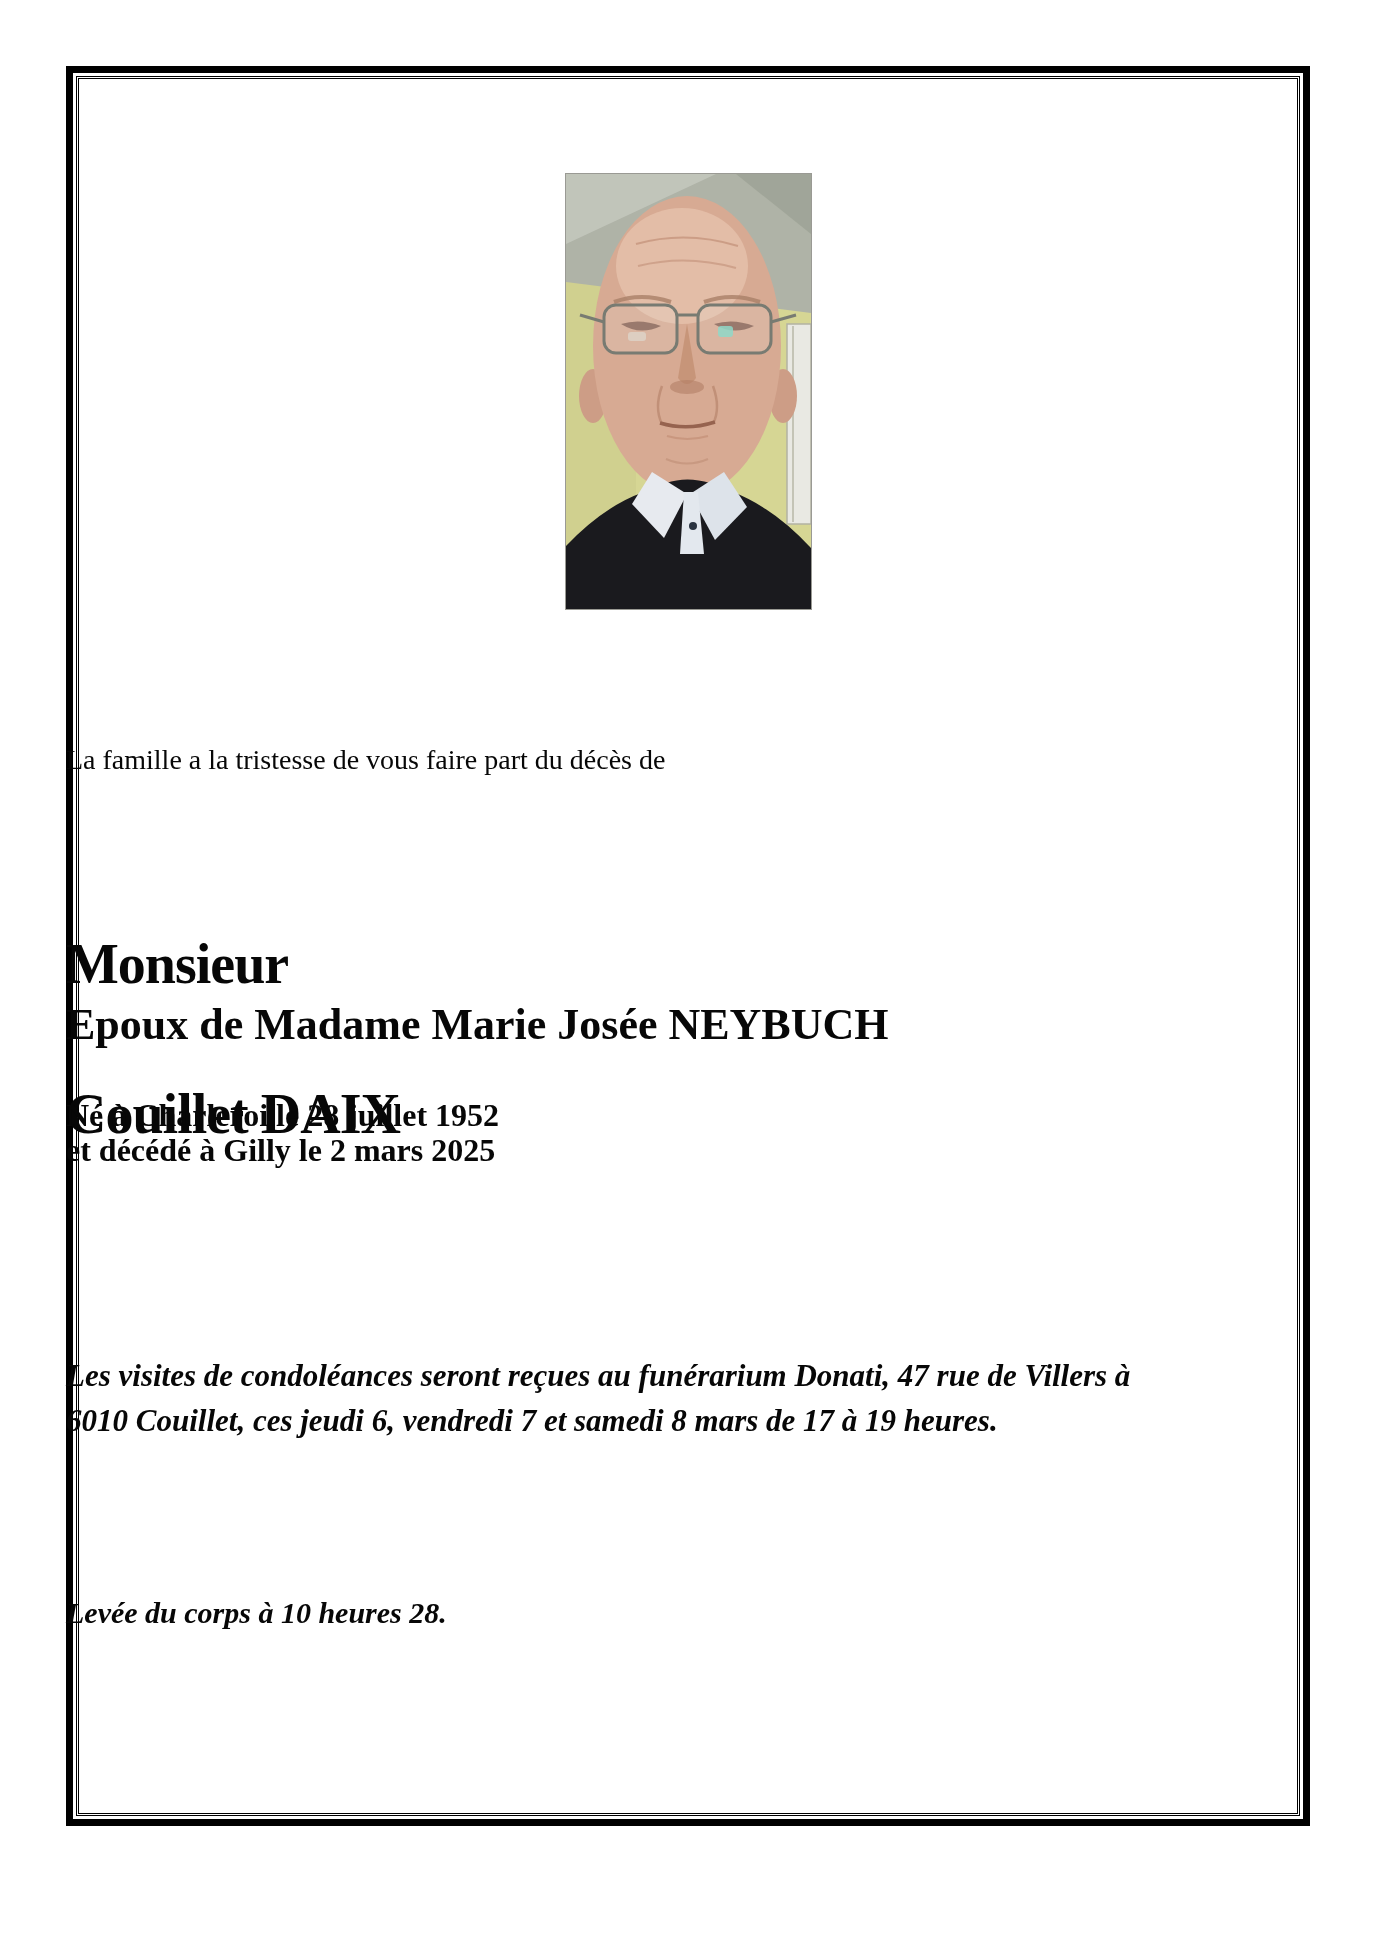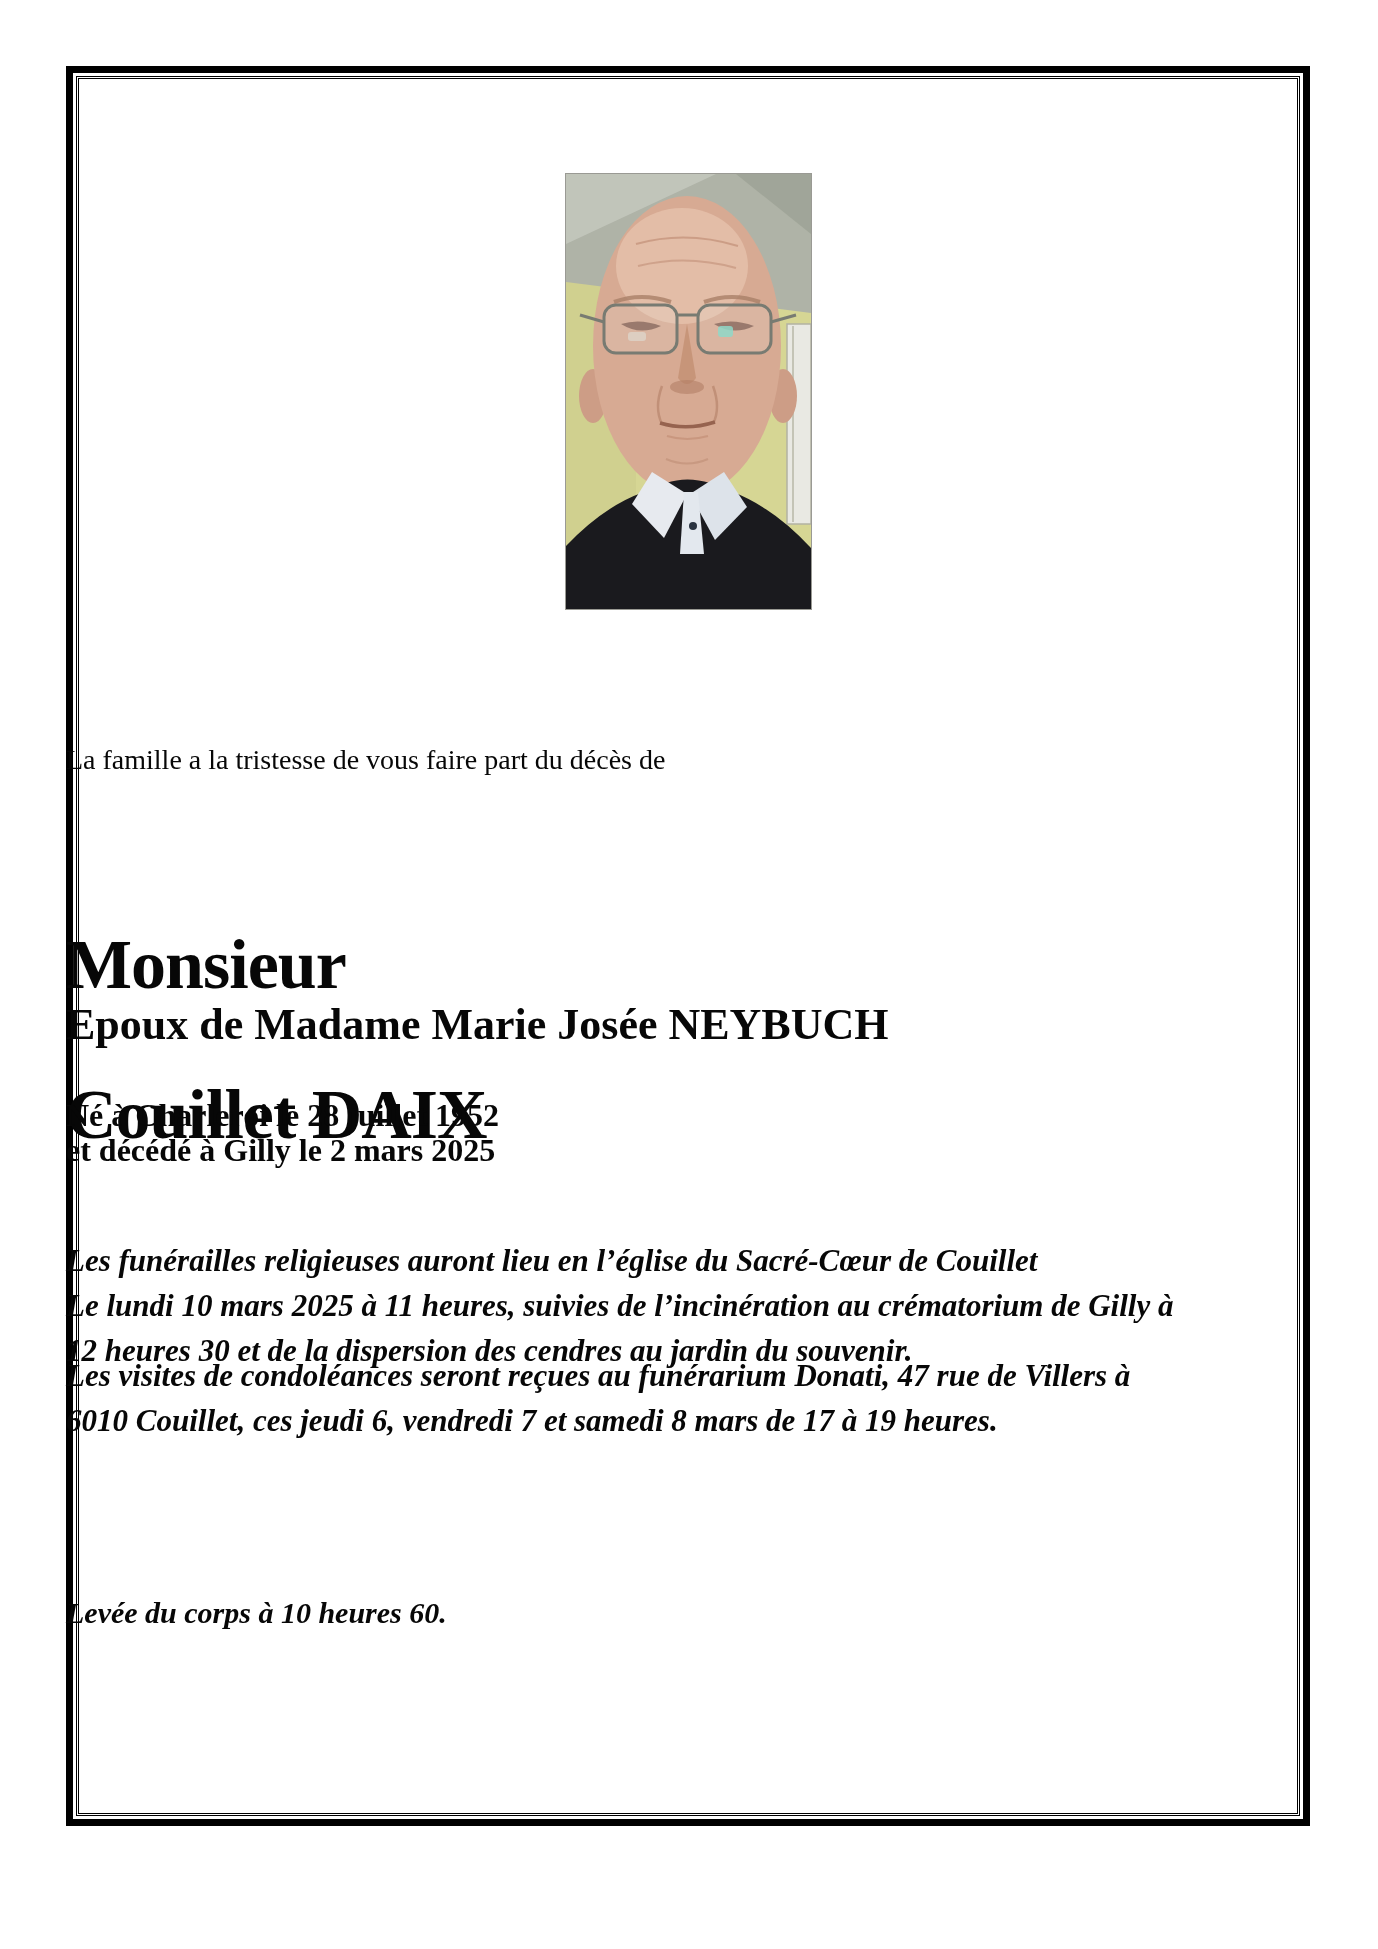--- a/index.html
+++ b/index.html
@@ -38,21 +38,21 @@
   .photo svg { display: block; }
 
   
   .tblock {
     position: absolute;
     left: 66px; width: 1244px;
     text-align: left;
     white-space: pre-line;
   }
   .intro       { top: 744px;  font-size: 28px; }
-  .title       { top: 852px;  font-size: 70px; font-weight: bold; line-height: 75px; letter-spacing: -1px; }
+  .title       { top: 852px;  font-size: 56px; font-weight: bold; line-height: 75px; letter-spacing: -1px; }
   .spouse      { top: 1000px; font-size: 44px; font-weight: bold; line-height: 50px; }
   .vitals      { top: 1098px; font-size: 32px; font-weight: bold; line-height: 35px; }
   .para        { font-size: 31px; font-weight: bold; font-style: italic; line-height: 45px; }
   .funeral     { top: 1238px; }
   .condolences { top: 1353px; }
   .levee       { top: 1596px; font-size: 30px; font-weight: bold; font-style: italic; }
   .notice      { top: 1710px; font-size: 24px; font-weight: bold; font-style: italic; }
 </style>
 </head>
 <body>
@@ -128,23 +128,20 @@
   <div class="tblock title">
     <div>Monsieur</div>
     <div>Couillet DAIX</div>
   </div>
 
   <div class="tblock spouse">Epoux de Madame Marie Josée NEYBUCH</div>
 
   <div class="tblock vitals">Né à Charleroi le 28 juillet 1952
 et décédé à Gilly le 2 mars 2025</div>
 
-  <div class="tblock para funeral">Les funérailles religieuses auront lieu en l’église du Sacré-Cœur de Couillet
-Le lundi 10 mars 2025 à 11 heures, suivies de l’incinération au crématorium de Gilly à
-12 heures 30 et de la dispersion des cendres au jardin du souvenir.</div>
 
   <div class="tblock para condolences">Les visites de condoléances seront reçues au funérarium Donati, 47 rue de Villers à
 6010 Couillet,  ces jeudi 6, vendredi 7 et samedi 8 mars de 17 à 19 heures.</div>
 
-  <div class="tblock levee">Levée du corps à 10 heures 60.</div>
+  <div class="tblock levee">Levée du corps à 10 heures 28.</div>
 
 
 </div>
 
 </body></html>

